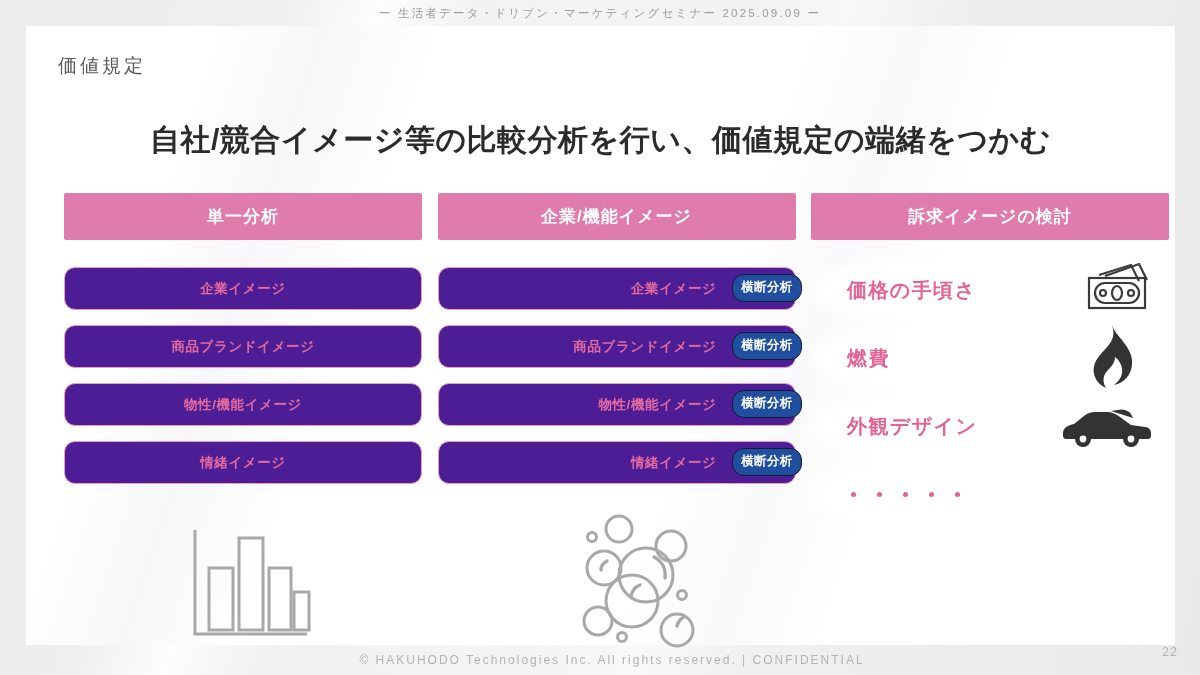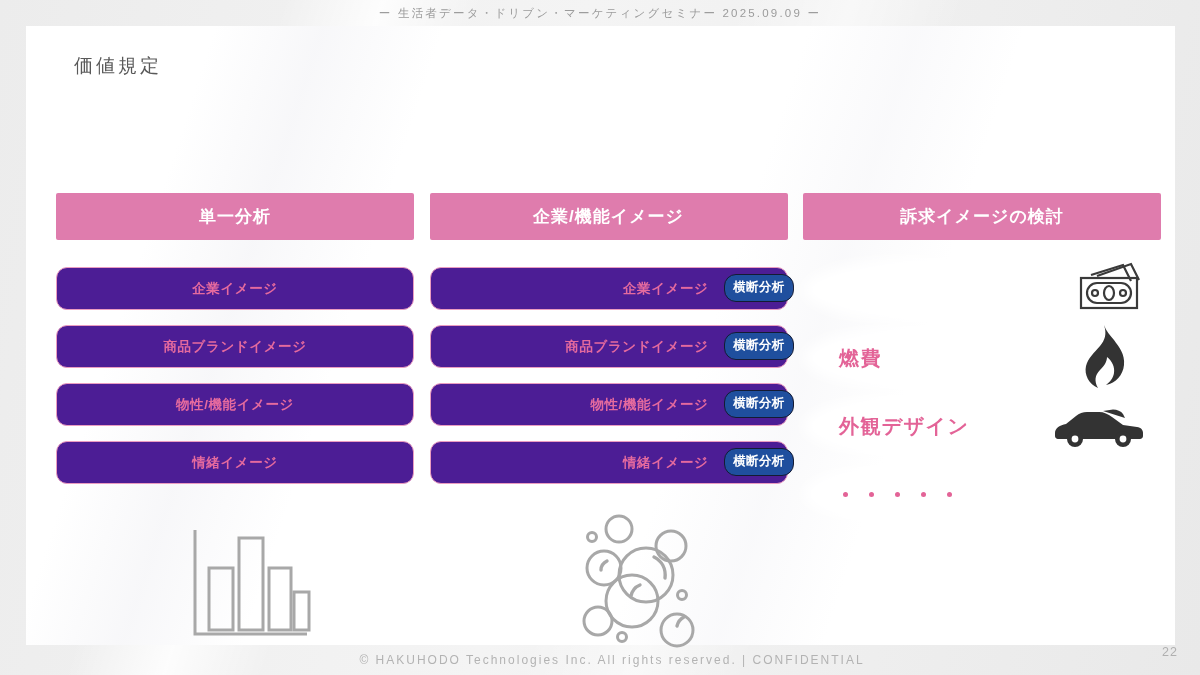--- a/index.html
+++ b/index.html
@@ -40,33 +40,33 @@
   }
   .slide-sheen {
     position: absolute; inset: 0;
     background:
       linear-gradient(108deg, rgba(249,249,250,0) 14%, rgba(247,247,249,.95) 22%, rgba(250,250,251,0) 31%),
       linear-gradient(108deg, rgba(250,250,251,0) 58%, rgba(248,248,250,.8) 66%, rgba(251,251,252,0) 74%);
     pointer-events: none;
   }
 
   .kicker {
-    position: absolute; left: 48px; top: 27px;
+    position: absolute; left: 32px; top: 27px;
     font-size: 19px; letter-spacing: 3px; color: #595959; font-weight: 500;
   }
 
   .headline {
     position: absolute; left: 0; right: 0; top: 94px;
     text-align: center;
     font-size: 30px; font-weight: 700; color: #2b2b2b;
     letter-spacing: .5px;
   }
 
   .columns {
-    position: absolute; left: 8px; top: 162px; width: 1149px;
+    position: absolute; left: 16px; top: 162px; width: 1149px;
     display: flex; justify-content: space-between; padding: 5px 22px;
   }
   .col { width: 358px; position: relative; }
   .col-head {
     height: 47px; border-radius: 2px;
     background: #df7cad;
     display: flex; align-items: center; justify-content: center;
     color: #ffffff; font-size: 17px; font-weight: 700; letter-spacing: 1px;
   }
 
@@ -135,20 +135,21 @@
 <div class="bg-sheen"></div>
 
 <div class="topbar">
   <div class="topbar-text">ー 生活者データ・ドリブン・マーケティングセミナー  2025.09.09 ー</div>
 </div>
 
 <div class="slide">
   <div class="slide-sheen"></div>
 
   <div class="kicker">価値規定</div>
+  <div class="headline">自社/競合イメージ等の比較分析を行い、価値規定の端緒をつかむ</div>
 
   <div class="columns">
 
     <div class="col col-1">
       <div class="col-head">単一分析</div>
       <div class="pill-list">
         <div class="pill-row">
           <div class="pill">企業イメージ</div>
         </div>
         <div class="pill-row">
@@ -184,20 +185,21 @@
         </div>
       </div>
     </div>
 
     <div class="col col-3">
       <div class="col-head">訴求イメージの検討</div>
       <div class="oval-list">
 
         <div class="oval-row">
           <div class="oval"></div>
+          <div class="oval-label">価格の手頃さ</div>
           <div class="oval-icon">
             <svg width="72" height="56" viewBox="0 0 72 56">
               <g fill="none" stroke="#3a3a3a" stroke-width="2.2">
                 <path d="M26 14 L60 2 L68 18"></path>
                 <path d="M20 13 L52 3 L60 19"></path>
                 <rect x="10" y="16" width="56" height="30"></rect>
                 <rect x="16" y="21" width="44" height="20" rx="10"></rect>
                 <ellipse cx="38" cy="31" rx="5" ry="7"></ellipse>
                 <circle cx="24" cy="31" r="3"></circle>
                 <circle cx="52" cy="31" r="3"></circle>

